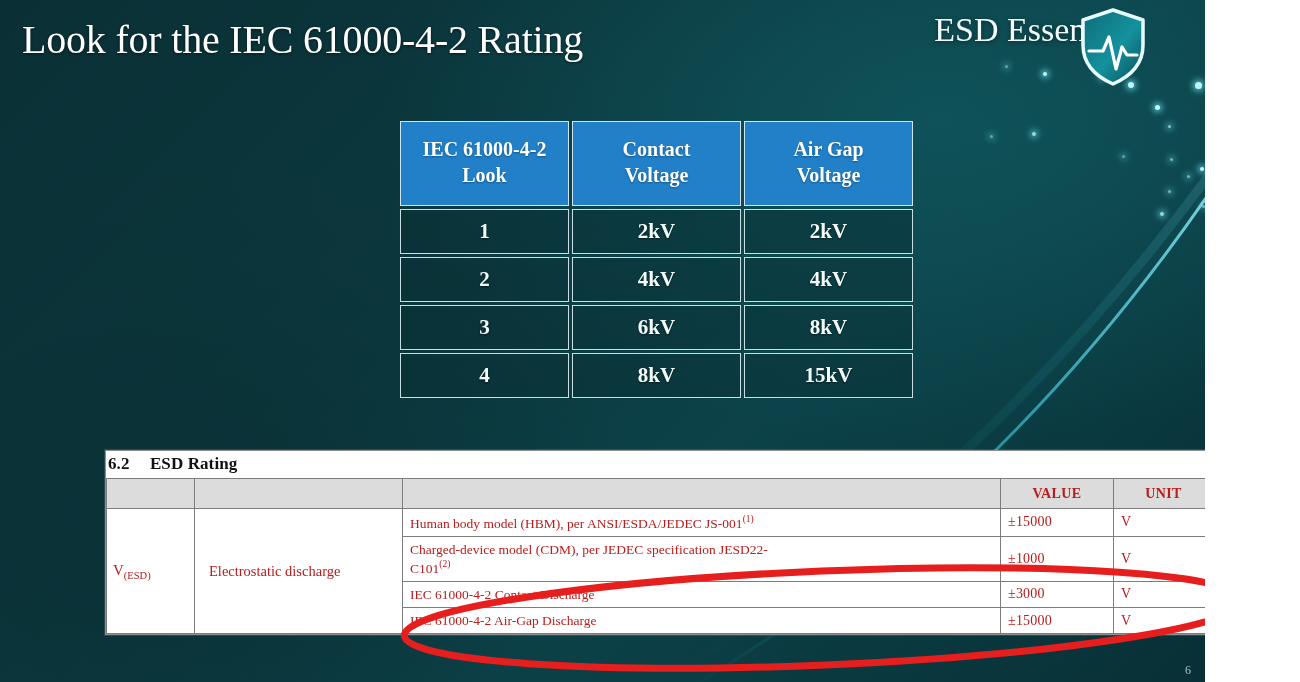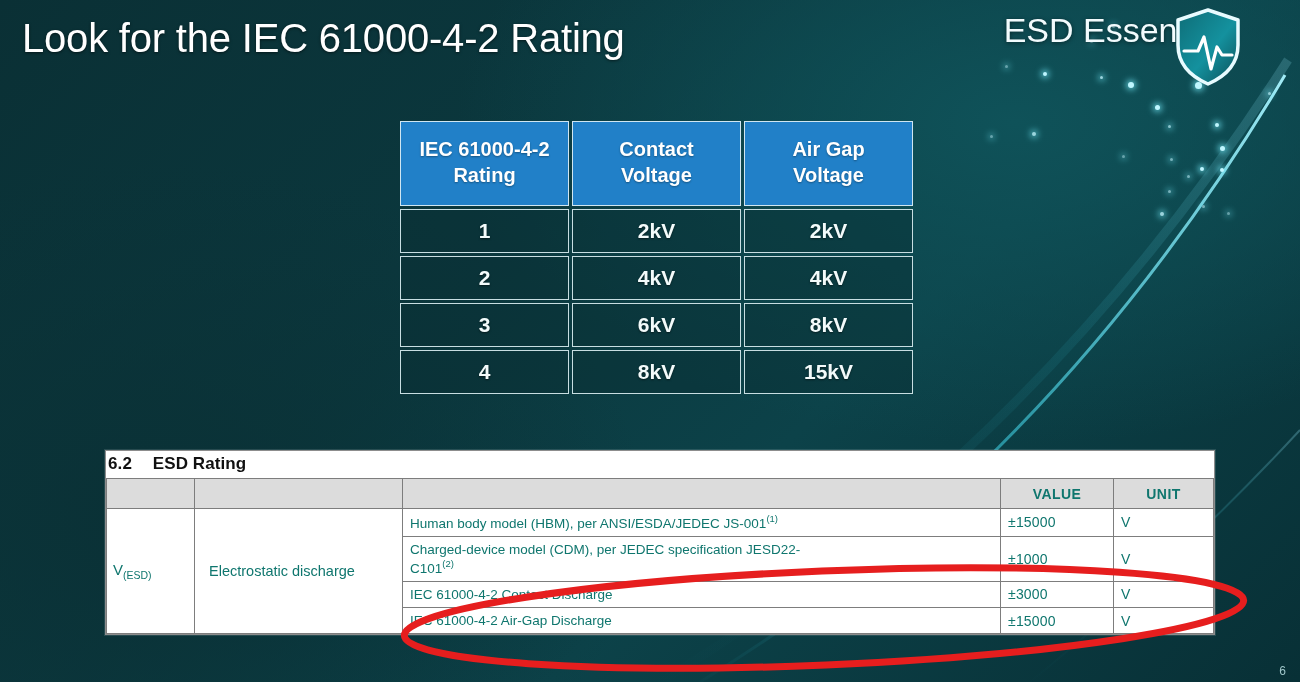--- a/index.html
+++ b/index.html
@@ -6,27 +6,28 @@
 
   html, body {
     width: 1300px;
     height: 682px;
     overflow: hidden;
     font-family: "Liberation Sans", sans-serif;
   }
 
   #slide {
     position: relative;
-    width: 1300px;
+    width: 1205px;
     height: 682px;
     background:
       radial-gradient(ellipse 900px 520px at 78% 18%, #0f5259 0%, rgba(15,82,89,0) 62%),
       radial-gradient(ellipse 700px 500px at 12% 75%, #0a3136 0%, rgba(10,49,54,0) 70%),
       linear-gradient(135deg, #0a3035 0%, #0b383e 38%, #0c4249 62%, #083036 100%);
     overflow: hidden;
+    font-family: Liberation Serif, serif;
   }
 
   
   .bg-layer {
     position: absolute;
     inset: 0;
     pointer-events: none;
   }
   .star {
     position: absolute;
@@ -117,21 +118,21 @@
     background: #ffffff;
     letter-spacing: 0.1px;
   }
   #ds-title .num { margin-right: 16px; text-align: right; }
 
   #ds-table {
     width: 100%;
     border-collapse: collapse;
     table-layout: fixed;
     font-size: 13.5px;
-    color: #0f766e;
+    color: #b91c1c;
   }
   #ds-table th, #ds-table td {
     border: 1px solid #7d7d7d;
     padding: 4px 7px;
     vertical-align: middle;
   }
   #ds-table thead th {
     background: #dcdcdc;
     font-weight: bold;
     font-size: 14px;
@@ -245,21 +246,21 @@
       <path d="M36 3 L66 13 L66 38 C66 58 52 70 36 77 C20 70 6 58 6 38 L6 13 Z" fill="url(#shGrad)" stroke="#e8fbff" stroke-width="3.5" stroke-linejoin="round"></path>
       <path d="M12 44 L26 44 L32 30 L39 62 L45 40 L50 48 L60 48" fill="none" stroke="#ffffff" stroke-width="3.2" stroke-linecap="round" stroke-linejoin="round"></path>
     </svg>
   </div>
 
   <table id="level-table">
     <thead>
       <tr>
         <th>
           <span>IEC 61000-4-2</span><br>
-          <span>Rating</span>
+          <span>Look</span>
         </th>
         <th>
           <span>Contact</span><br>
           <span>Voltage</span>
         </th>
         <th>
           <span>Air Gap</span><br>
           <span>Voltage</span>
         </th>
       </tr>

